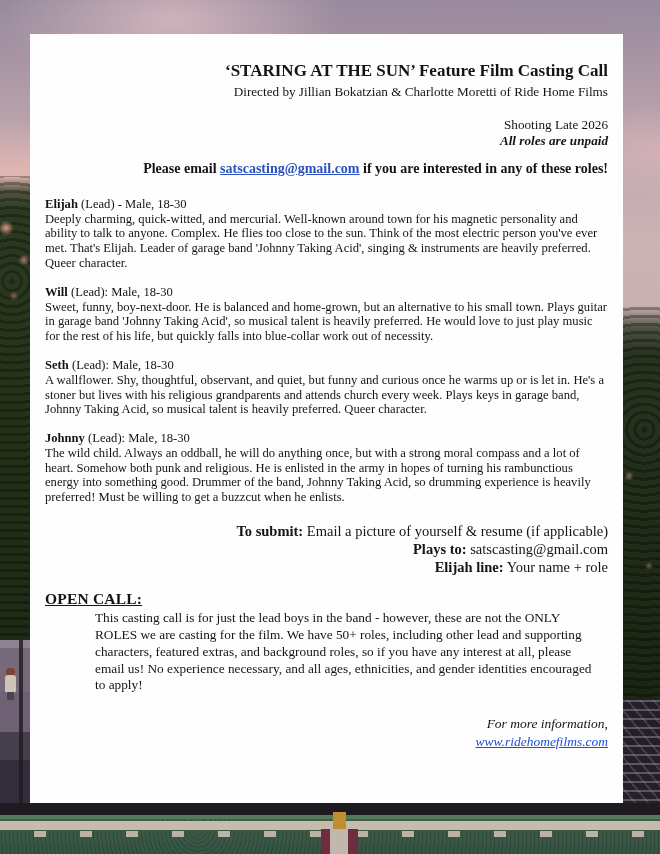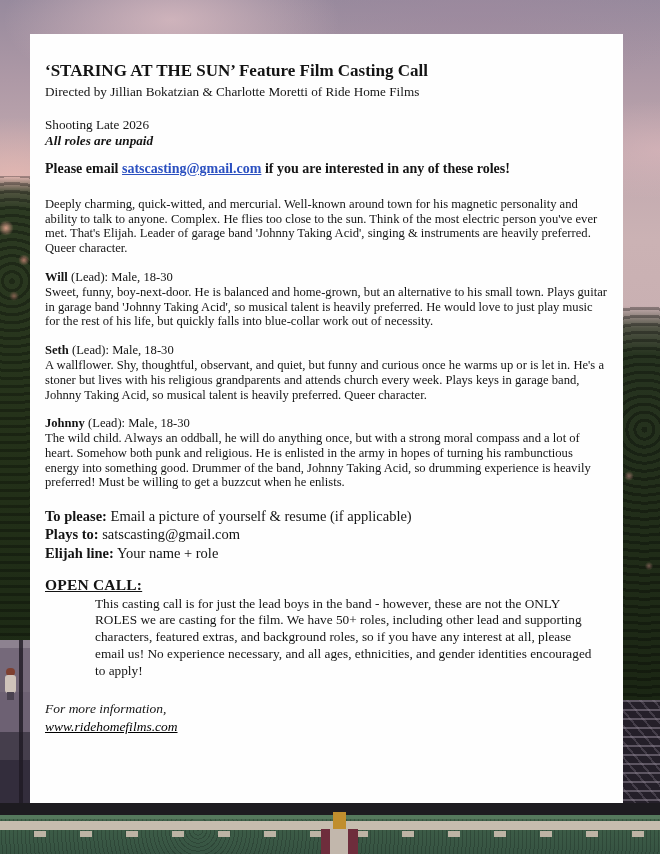--- a/index.html
+++ b/index.html
@@ -72,21 +72,21 @@
   .maroon-stripe{
     position:absolute;left:321px;top:26px;width:37px;height:25px;
     background:linear-gradient(90deg,#6e2d3c 0 9px,#c2b7ac 9px 27px,#6e2d3c 27px 37px);
   }
   
   .page{
     position:absolute;left:30px;top:34px;width:593px;height:769px;
     background:#fefefe;color:#141414;
     padding:27px 15px 0 15px;box-sizing:border-box;
   }
-  .center{text-align:left;}
+  .center{text-align:right;}
   .b{font-weight:bold;}
   .title{font-size:17px;font-weight:bold;line-height:1.15;}
   .subtitle{font-size:13.2px;margin-top:3px;}
   .shooting{margin-top:17px;font-size:13.2px;line-height:1.22;}
   .u{}
   .unpaid{font-weight:bold;font-style:italic;}
   .cta{margin-top:12px;font-size:14px;font-weight:bold;}
   a.link{text-decoration:underline;cursor:pointer;font-style:inherit;}
   .roles{margin-top:20px;font-size:12.6px;line-height:1.175;}
   .role{margin-bottom:14px;}
@@ -128,44 +128,45 @@
 
     <div class="center shooting">
       <div class="u">Shooting Late 2026</div>
       <div class="unpaid">All roles are unpaid</div>
     </div>
 
     <div class="center cta"><span>Please email </span><a class="link" style="color: rgb(43, 80, 192);">satscasting@gmail.com</a><span> if you are interested in any of these roles!</span></div>
 
     <div class="roles">
       <div class="role">
+        <div><span class="b">Elijah</span><span> (Lead) - Male, 18-30</span></div>
         <div>Deeply charming, quick-witted, and mercurial. Well-known around town for his magnetic personality and ability to talk to anyone. Complex. He flies too close to the sun. Think of the most electric person you've ever met. That's Elijah. Leader of garage band 'Johnny Taking Acid', singing &amp; instruments are heavily preferred. Queer character.</div>
       </div>
       <div class="role">
         <div><span class="b">Will</span><span> (Lead): Male, 18-30</span></div>
         <div>Sweet, funny, boy-next-door. He is balanced and home-grown, but an alternative to his small town. Plays guitar in garage band 'Johnny Taking Acid', so musical talent is heavily preferred. He would love to just play music for the rest of his life, but quickly falls into blue-collar work out of necessity.</div>
       </div>
       <div class="role">
         <div><span class="b">Seth</span><span> (Lead): Male, 18-30</span></div>
         <div>A wallflower. Shy, thoughtful, observant, and quiet, but funny and curious once he warms up or is let in. He's a stoner but lives with his religious grandparents and attends church every week. Plays keys in garage band, Johnny Taking Acid, so musical talent is heavily preferred. Queer character.</div>
       </div>
       <div class="role">
         <div><span class="b">Johnny</span><span> (Lead): Male, 18-30</span></div>
         <div>The wild child. Always an oddball, he will do anything once, but with a strong moral compass and a lot of heart. Somehow both punk and religious. He is enlisted in the army in hopes of turning his rambunctious energy into something good. Drummer of the band, Johnny Taking Acid, so drumming experience is heavily preferred! Must be willing to get a buzzcut when he enlists.</div>
       </div>
     </div>
 
     <div class="center submit">
-      <div><span class="b">To please:</span><span> Email a picture of yourself &amp; resume (if applicable)</span></div>
+      <div><span class="b">To submit:</span><span> Email a picture of yourself &amp; resume (if applicable)</span></div>
       <div><span class="b">Plays to:</span><span> satscasting@gmail.com</span></div>
       <div><span class="b">Elijah line:</span><span> Your name + role</span></div>
     </div>
 
     <div class="oc-head">OPEN CALL:</div>
     <div class="oc-body">This casting call is for just the lead boys in the band - however, these are not the ONLY ROLES we are casting for the film. We have 50+ roles, including other lead and supporting characters, featured extras, and background roles, so if you have any interest at all, please email us! No experience necessary, and all ages, ethnicities, and gender identities encouraged to apply!</div>
 
     <div class="center footer">
       <div>For more information,</div>
-      <a class="link" style="color: #000000;">www.ridehomefilms.com</a>
+      <a class="link" style="color: #1d4ed8;">www.ridehomefilms.com</a>
     </div>
 
   </div>
 </div>
 
 </body></html>

